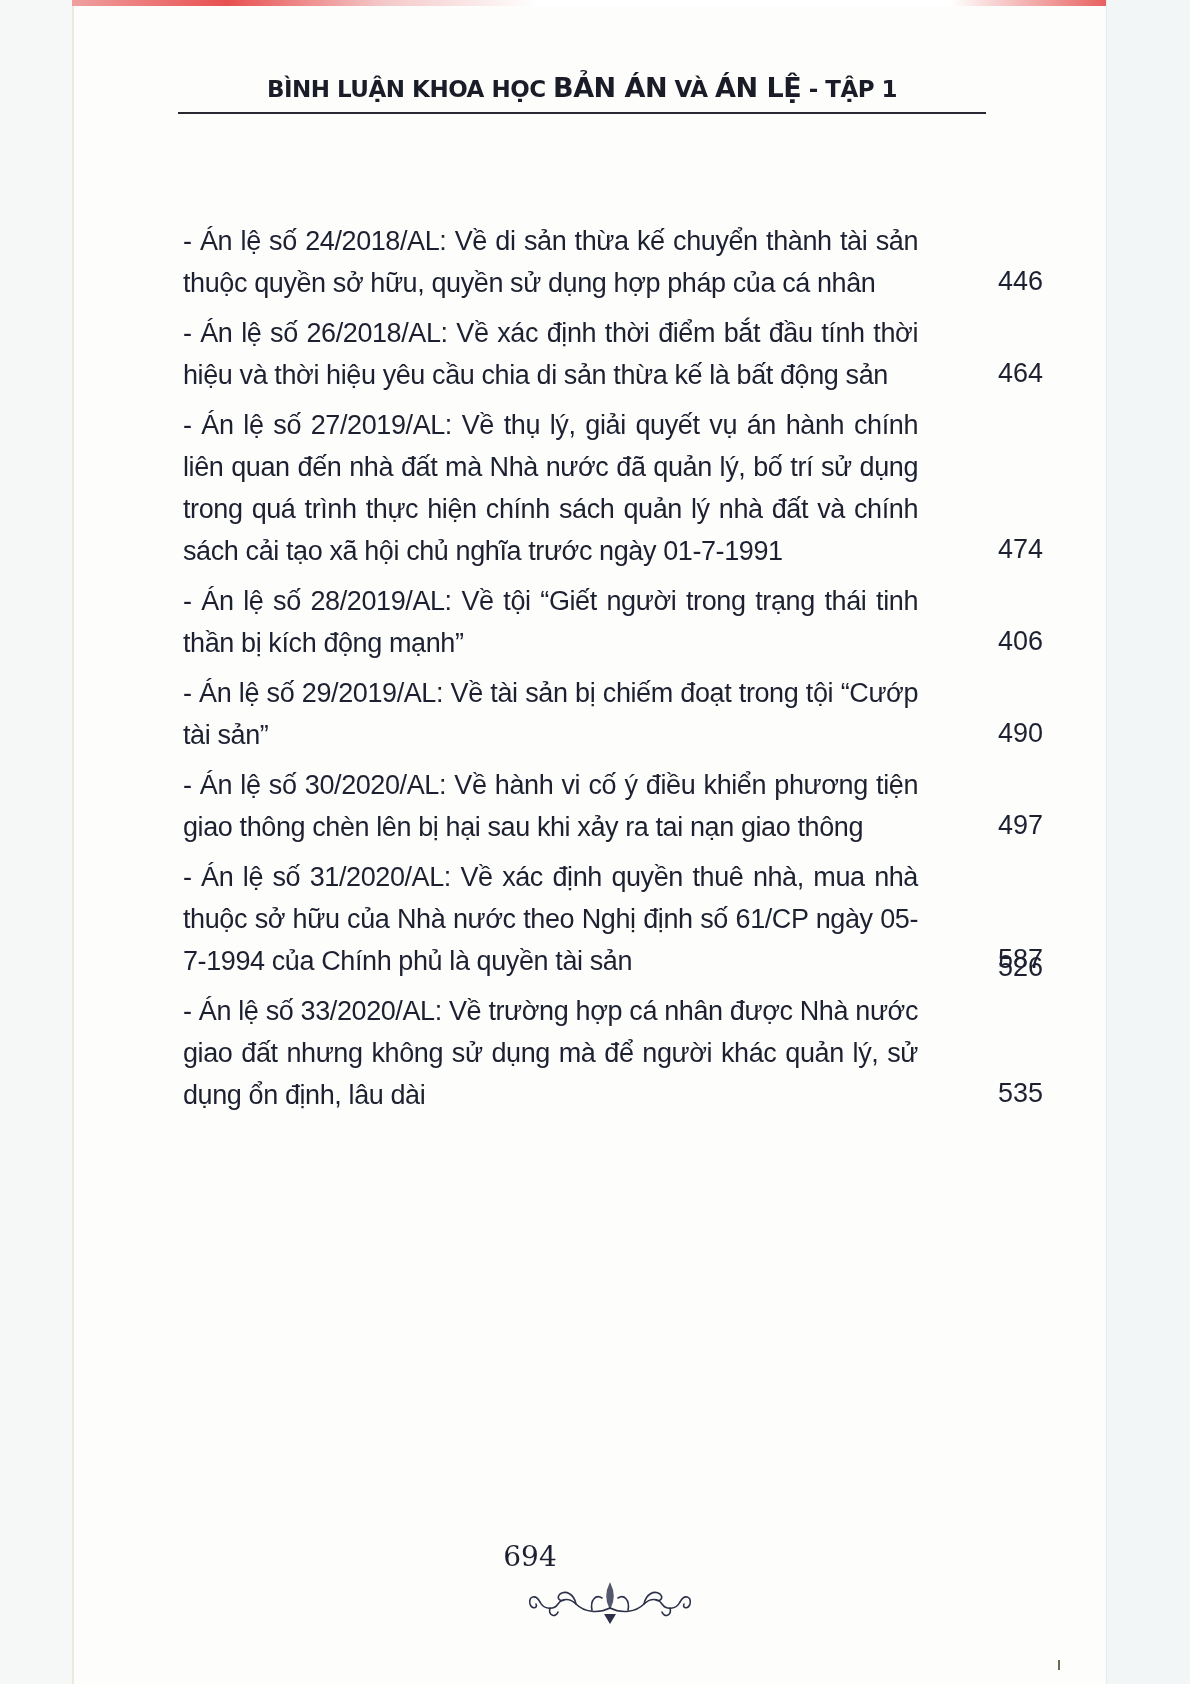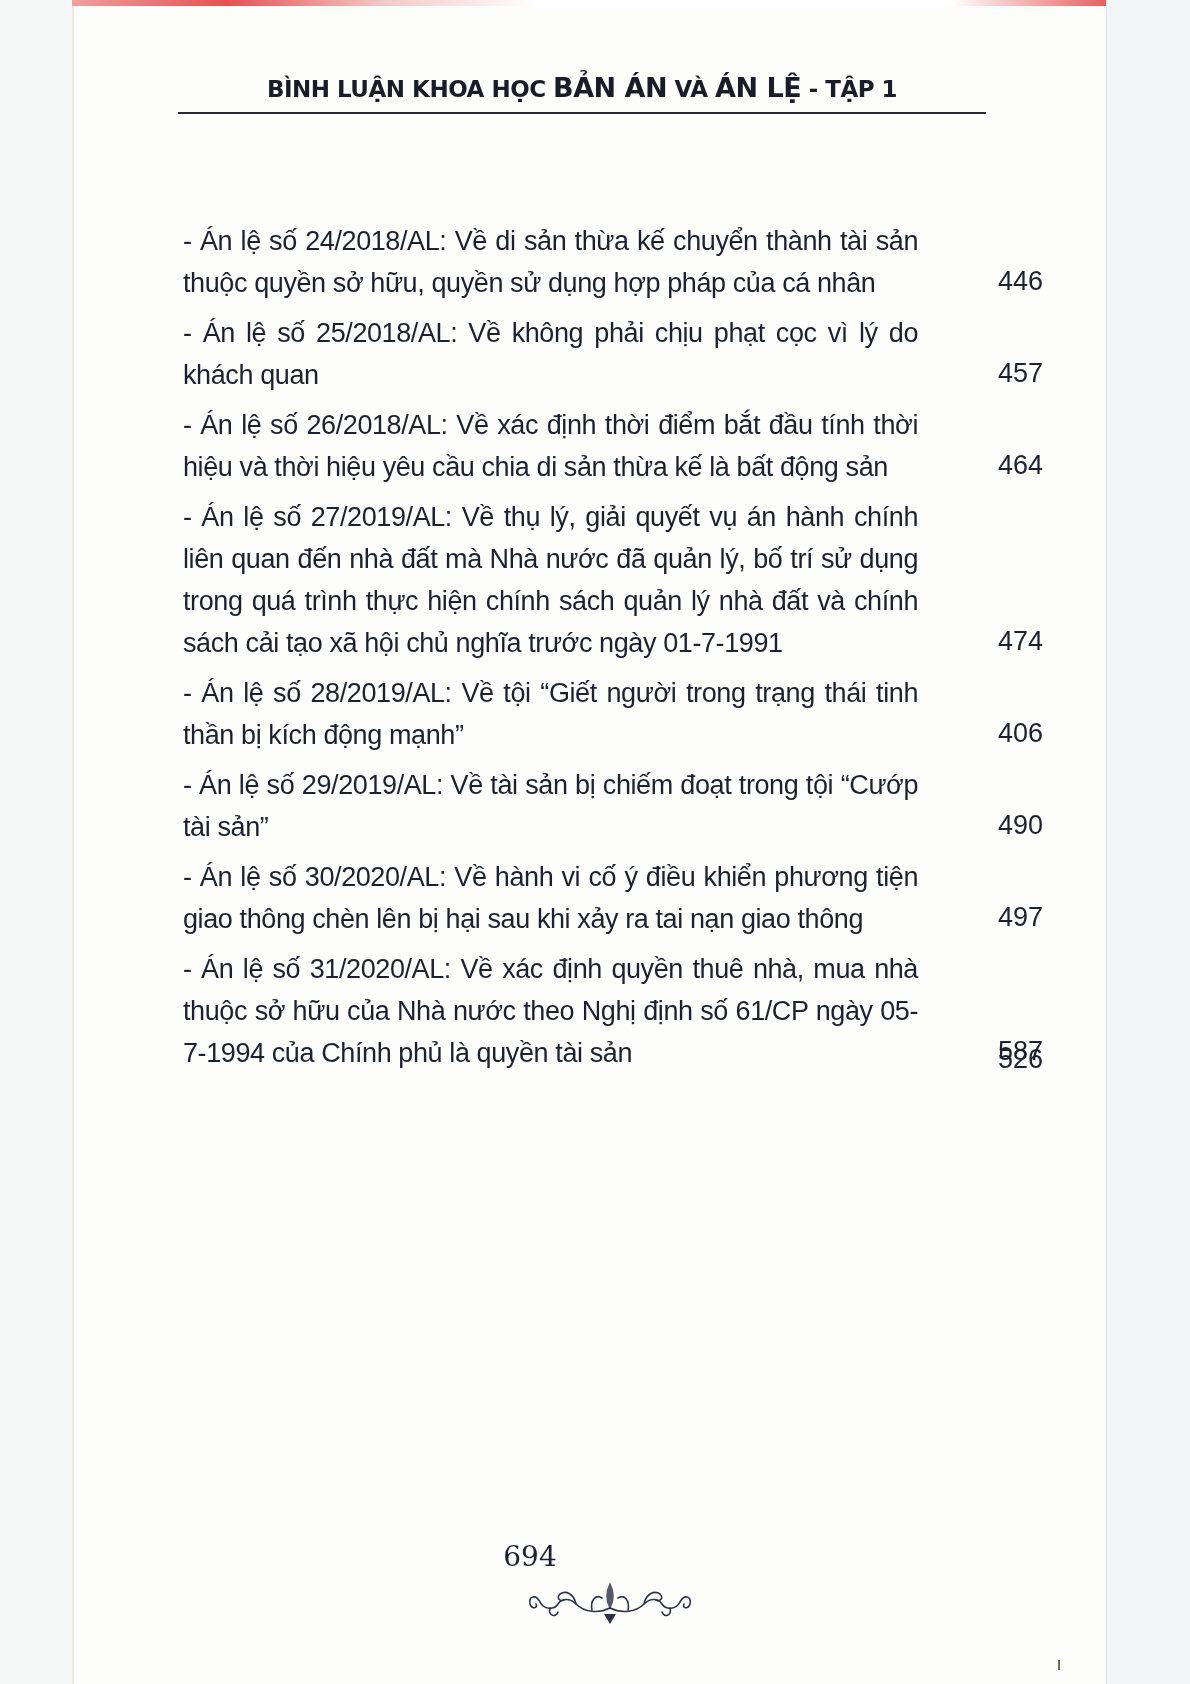--- a/index.html
+++ b/index.html
@@ -122,24 +122,20 @@
 
 <div class="running-header"><span class="small">BÌNH LUẬN KHOA HỌC </span><span class="big">BẢN ÁN</span><span class="small"> VÀ </span><span class="big">ÁN LỆ</span><span class="small"> - TẬP 1</span></div>
 <div class="header-rule"></div>
 
 <div class="toc">
   <div class="entry" style="margin-top:0;">
     <div class="entry-text">- Án lệ số 24/2018/AL: Về di sản thừa kế chuyển thành tài sản thuộc quyền sở hữu, quyền sử dụng hợp pháp của cá nhân</div>
     <div class="entry-page">446</div>
   </div>
   <div class="entry" style="margin-top:8px;">
-    <div class="entry-text">- Án lệ số 25/2018/AL: Về không phải chịu phạt cọc vì lý do khách quan</div>
-    <div class="entry-page">457</div>
-  </div>
-  <div class="entry" style="margin-top:8px;">
     <div class="entry-text">- Án lệ số 26/2018/AL: Về xác định thời điểm bắt đầu tính thời hiệu và thời hiệu yêu cầu chia di sản thừa kế là bất động sản</div>
     <div class="entry-page">464</div>
   </div>
   <div class="entry" style="margin-top:8px;">
     <div class="entry-text">- Án lệ số 27/2019/AL: Về thụ lý, giải quyết vụ án hành chính liên quan đến nhà đất mà Nhà nước đã quản lý, bố trí sử dụng trong quá trình thực hiện chính sách quản lý nhà đất và chính sách cải tạo xã hội chủ nghĩa trước ngày 01-7-1991</div>
     <div class="entry-page">474</div>
   </div>
   <div class="entry" style="margin-top:8px;">
     <div class="entry-text">- Án lệ số 28/2019/AL: Về tội “Giết người trong trạng thái tinh thần bị kích động mạnh”</div>
     <div class="entry-page">406</div>
@@ -152,20 +148,24 @@
     <div class="entry-text">- Án lệ số 30/2020/AL: Về hành vi cố ý điều khiển phương tiện giao thông chèn lên bị hại sau khi xảy ra tai nạn giao thông</div>
     <div class="entry-page">497</div>
   </div>
   <div class="entry" style="margin-top:8px;">
     <div class="entry-text">- Án lệ số 31/2020/AL: Về xác định quyền thuê nhà, mua nhà thuộc sở hữu của Nhà nước theo Nghị định số 61/CP ngày 05-7-1994 của Chính phủ là quyền tài sản</div>
     <div class="entry-page">587</div>
   </div>
   <div class="entry" style="margin-top:8px;">
     <div class="entry-page">526</div>
   </div>
+  <div class="entry" style="margin-top:8px;">
+    <div class="entry-text">- Án lệ số 33/2020/AL: Về trường hợp cá nhân được Nhà nước giao đất nhưng không sử dụng mà để người khác quản lý, sử dụng ổn định, lâu dài</div>
+    <div class="entry-page">535</div>
+  </div>
 </div>
 
 <div class="footer-page">694</div>
 
 <svg class="ornament" viewBox="0 0 180 48">
   <g fill="none" stroke="#2c3048" stroke-width="1.6" stroke-linecap="round">
     <path d="M90 6 C86 14 86 22 90 30 C94 22 94 14 90 6 Z" fill="#2c3048" opacity="0.8"></path>
     <path d="M90 30 C78 36 64 34 56 26 C50 20 42 20 38 26 C34 32 24 32 20 24"></path>
     <path d="M90 30 C102 36 116 34 124 26 C130 20 138 20 142 26 C146 32 156 32 160 24"></path>
     <path d="M20 24 C16 16 8 18 10 26 C12 32 18 30 16 26"></path>

